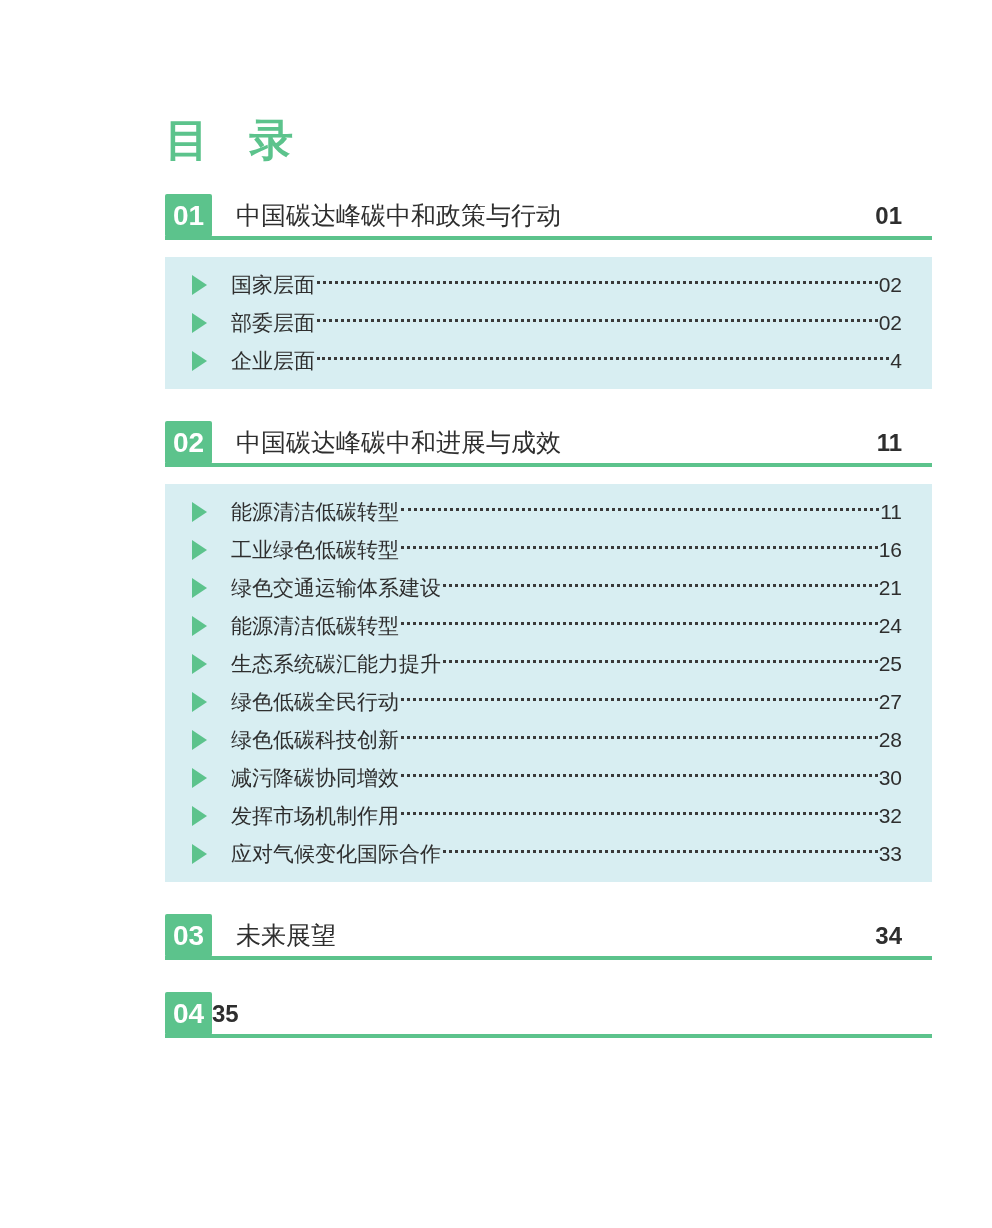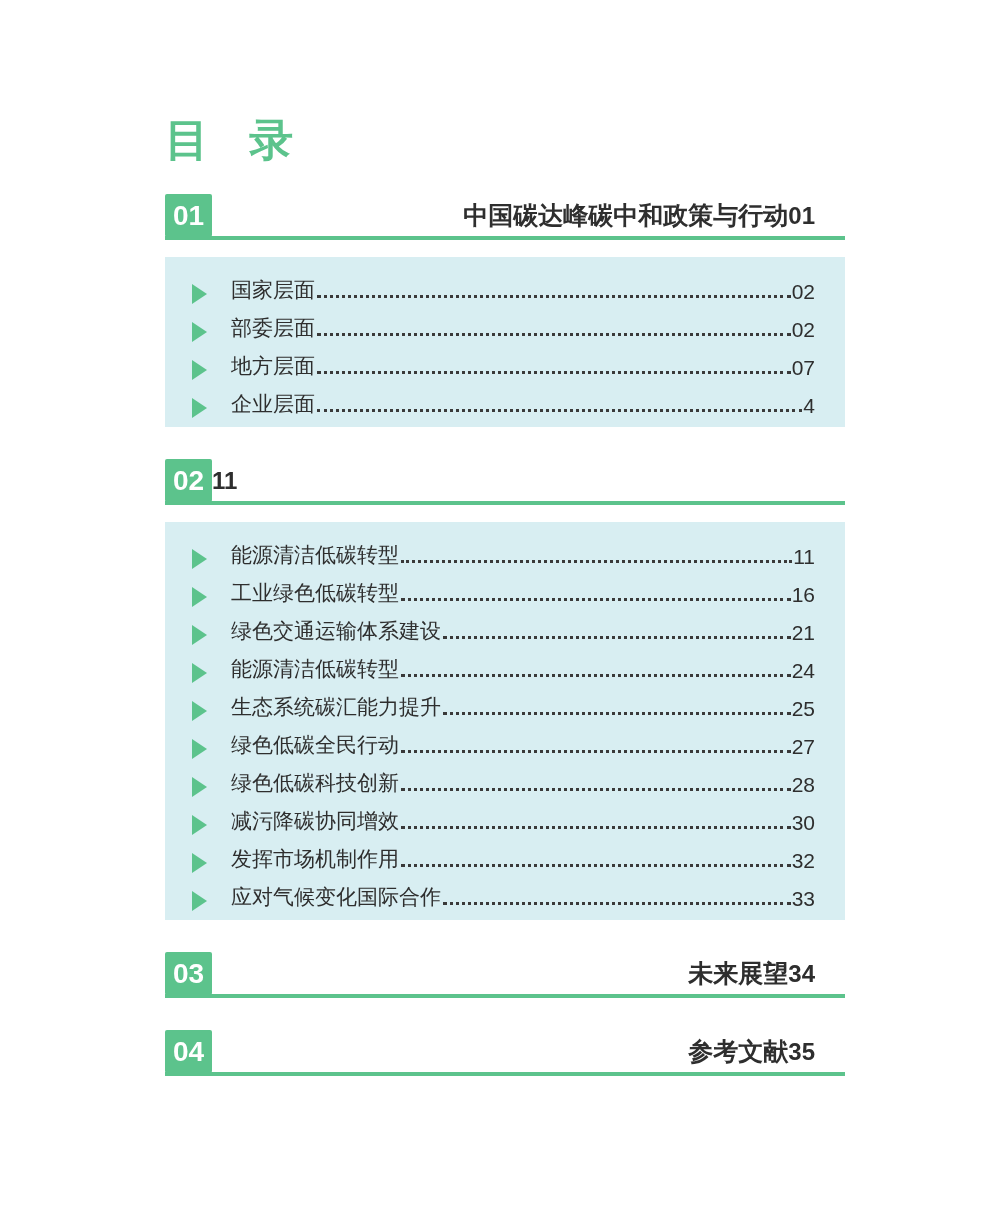--- a/index.html
+++ b/index.html
@@ -10,21 +10,21 @@
   * { margin: 0; padding: 0; box-sizing: border-box; }
   html, body { background: #ffffff; }
   body {
     width: 992px;
     height: 1228px;
     font-family: "Liberation Sans", "DejaVu Sans", sans-serif;
     color: var(--text-dark);
     overflow: hidden;
   }
   .page {
-    width: 680px;
+    width: 767px;
     margin-left: 165px;
     padding-top: 118px;
   }
   .toc-title {
     font-size: 44px;
     font-weight: bold;
     color: var(--green);
     letter-spacing: 14px;
     line-height: 1;
     margin-bottom: 32px;
@@ -43,26 +43,25 @@
     font-size: 28px;
     font-weight: bold;
     display: flex;
     align-items: center;
     justify-content: center;
     border-radius: 2px;
     flex: 0 0 auto;
   }
   .section-title {
     font-size: 25px;
-    font-weight: bold;
+    font-weight: normal;
     margin-left: 24px;
     color: var(--text-dark);
     flex: 1 1 auto;
     white-space: nowrap;
-    text-align: right;
   }
   .section-page {
     font-size: 24px;
     font-weight: bold;
     color: var(--text-dark);
     padding-right: 30px;
     flex: 0 0 auto;
   }
   .section-underline {
     height: 4px;
@@ -70,21 +69,21 @@
     margin-top: -1px;
   }
   .item-box {
     list-style: none;
     background: var(--box-blue);
     margin-top: 17px;
     padding: 9px 30px 9px 27px;
   }
   .toc-item {
     display: flex;
-    align-items: flex-end;
+    align-items: center;
     height: 38px;
   }
   .tri {
     width: 0; height: 0;
     border-left: 15px solid var(--green);
     border-top: 10px solid transparent;
     border-bottom: 10px solid transparent;
     flex: 0 0 auto;
     margin-right: 24px;
   }
@@ -129,39 +128,34 @@
     <span class="item-page">02</span>
   </li>
 
   <li class="toc-item">
     <span class="tri"></span>
     <span class="item-label">部委层面</span>
     <span class="leader"></span>
     <span class="item-page">02</span>
   </li>
 
-  <li class="toc-item">
-    <span class="tri"></span>
-    <span class="item-label">地方层面</span>
-    <span class="leader"></span>
-    <span class="item-page">07</span>
-  </li>
 
   <li class="toc-item">
     <span class="tri"></span>
     <span class="item-label">企业层面</span>
     <span class="leader"></span>
     <span class="item-page">4</span>
   </li>
 </ul>
   </section>
 
   <section class="toc-section">
     <div class="section-header">
       <span class="badge">02</span>
+      <span class="section-title">中国碳达峰碳中和进展与成效</span>
       <span class="section-page">11</span>
     </div>
     <div class="section-underline"></div>
     <ul class="item-box">
   <li class="toc-item">
     <span class="tri"></span>
     <span class="item-label">能源清洁低碳转型</span>
     <span class="leader"></span>
     <span class="item-page">11</span>
   </li>
@@ -238,20 +232,19 @@
       <span class="section-title">未来展望</span>
       <span class="section-page">34</span>
     </div>
     <div class="section-underline"></div>
 
   </section>
 
   <section class="toc-section">
     <div class="section-header">
       <span class="badge">04</span>
-      <span class="section-title">参考文献</span>
       <span class="section-page">35</span>
     </div>
     <div class="section-underline"></div>
 
   </section>
 </div>
 </div>
 
 </body></html>

